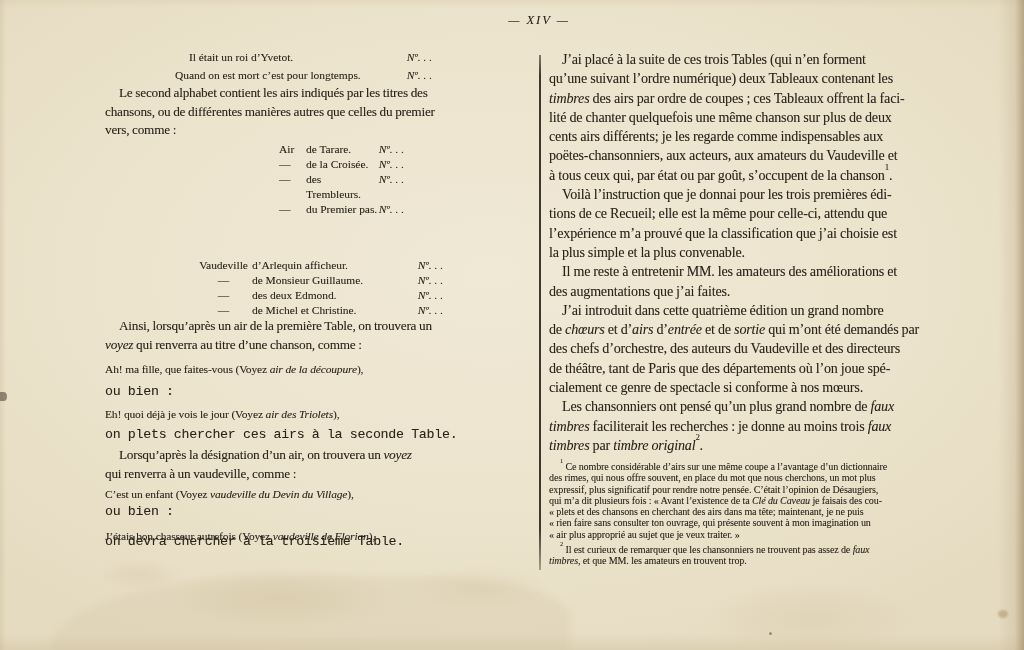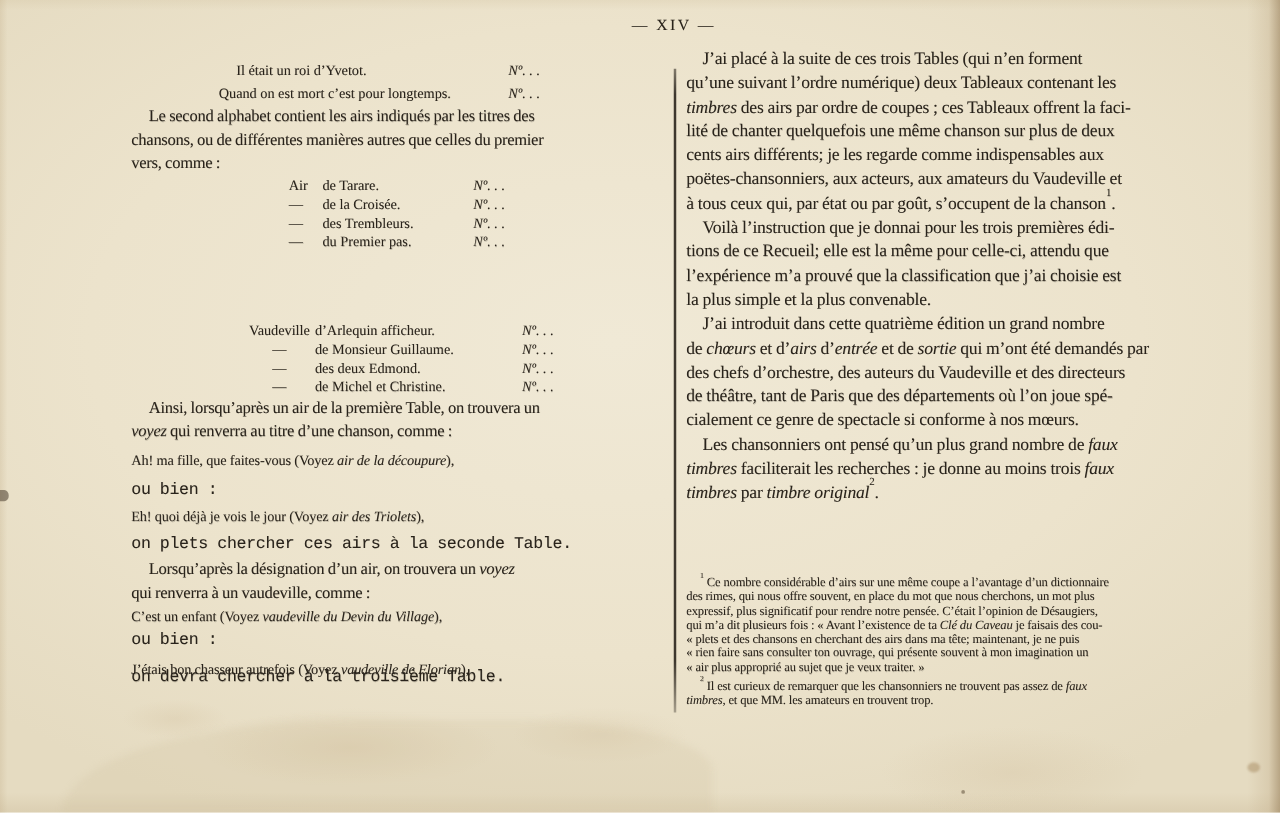--- a/index.html
+++ b/index.html
@@ -13,21 +13,21 @@
       radial-gradient(ellipse 100px 32px at 480px 588px, rgba(211,193,160,.28), transparent 70%),
       radial-gradient(ellipse 60px 22px at 140px 575px, rgba(211,193,160,.30), transparent 70%),
       linear-gradient(to right, rgba(196,176,140,.30) 0, rgba(196,176,140,0) 6px),
       linear-gradient(to left, rgba(146,120,82,.55) 0, rgba(196,176,142,.35) 9px, rgba(196,176,142,0) 26px),
       linear-gradient(to bottom, rgba(205,188,152,.22) 0, rgba(205,188,152,0) 8px),
       linear-gradient(to top, rgba(198,180,144,.30) 0, rgba(198,180,144,0) 16px),
       radial-gradient(ellipse 700px 420px at 48% 42%, #f0e9d6 0%, #ece3cc 60%, #e5dbc1 100%);
   }
   .page{position:absolute;inset:0;text-shadow:.3px .3px 0 rgba(41,35,27,.25);}
   .page-num{position:absolute;left:459px;top:13px;width:160px;text-align:center;
-    font-size:12.5px;letter-spacing:2px;}
+    font-size:12.5px;letter-spacing:2px;font-style:italic;}
   .divider{position:absolute;left:539px;top:55px;width:2px;height:515px;
     background:linear-gradient(to bottom,rgba(42,36,28,.55) 0,rgba(42,36,28,.9) 4%,rgba(42,36,28,.9) 92%,rgba(42,36,28,.35) 100%);}
   .col{position:absolute;top:0;height:650px;}
   .col.left{left:105px;width:421px;}
   .col.right{left:549px;width:452px;}
   .blk{position:absolute;left:0;}
   
   .para{font-size:13.2px;line-height:18.6px;white-space:pre;text-indent:14px;
     letter-spacing:-.2px;word-spacing:-.3px;}
   .para.noindent{text-indent:0;font-family:Liberation Mono, monospace;}
@@ -35,25 +35,25 @@
   
   .list{font-size:11.4px;}
   .list .row{display:flex;line-height:15px;}
   .row .prefix{flex:0 0 auto;}
   .row .name{flex:1 1 auto;overflow:hidden;}
   .row .no{flex:0 0 auto;white-space:pre;font-style:italic;}
   .verse-list{left:70px;width:257px;}
   .verse-list .row{line-height:18.3px;}
   .verse-list .row:first-child .name{padding-left:14px;}
   .air-list{left:126px;width:173px;}
-  .air-list .prefix{width:27px;}
+  .air-list .prefix{width:27px;margin-left:48px;}
   .vd-list{left:90px;width:248px;}
   .vd-list .prefix{width:57px;text-align:center;}
   
-  .rmain{position:absolute;left:0;top:36px;width:452px;padding-top:2px;}
+  .rmain{position:absolute;left:0;top:48px;width:452px;padding-top:2px;}
   .rpara{font-size:14px;line-height:19.3px;white-space:pre;text-indent:13px;
     letter-spacing:-.15px;word-spacing:-.2px;}
   .footnotes{position:absolute;left:0;top:461px;width:452px;}
   .fn{font-size:10px;line-height:11.3px;white-space:pre;text-indent:11px;letter-spacing:-.1px;}
   .fn + .fn{margin-top:4px;}
   sup{font-size:.62em;position:relative;top:-.5em;line-height:0;}
   i{font-style:italic;}
   
   .stain-band{position:absolute;left:50px;top:576px;width:520px;height:74px;
     background:rgba(207,189,154,.20);border-radius:45% 30% 0 0 / 100% 55% 0 0;filter:blur(3px);}
@@ -150,20 +150,22 @@
 qu’une suivant l’ordre numérique) deux Tableaux contenant les
 <i>timbres</i> des airs par ordre de coupes ; ces Tableaux offrent la faci-
 lité de chanter quelquefois une même chanson sur plus de deux
 cents airs différents; je les regarde comme indispensables aux
 poëtes-chansonniers, aux acteurs, aux amateurs du Vaudeville et
 à tous ceux qui, par état ou par goût, s’occupent de la chanson<sup>1</sup>.</div>
       <div class="rpara">Voilà l’instruction que je donnai pour les trois premières édi-
 tions de ce Recueil; elle est la même pour celle-ci, attendu que
 l’expérience m’a prouvé que la classification que j’ai choisie est
 la plus simple et la plus convenable.</div>
+      <div class="rpara">Il me reste à entretenir MM. les amateurs des améliorations et
+des augmentations que j’ai faites.</div>
       <div class="rpara">J’ai introduit dans cette quatrième édition un grand nombre
 de <i>chœurs</i> et d’<i>airs</i> d’<i>entrée</i> et de <i>sortie</i> qui m’ont été demandés par
 des chefs d’orchestre, des auteurs du Vaudeville et des directeurs
 de théâtre, tant de Paris que des départements où l’on joue spé-
 cialement ce genre de spectacle si conforme à nos mœurs.</div>
       <div class="rpara">Les chansonniers ont pensé qu’un plus grand nombre de <i>faux</i>
 <i>timbres</i> faciliterait les recherches : je donne au moins trois <i>faux</i>
 <i>timbres</i> par <i>timbre original</i><sup>2</sup>.</div>
     </div>
     <div class="footnotes">

